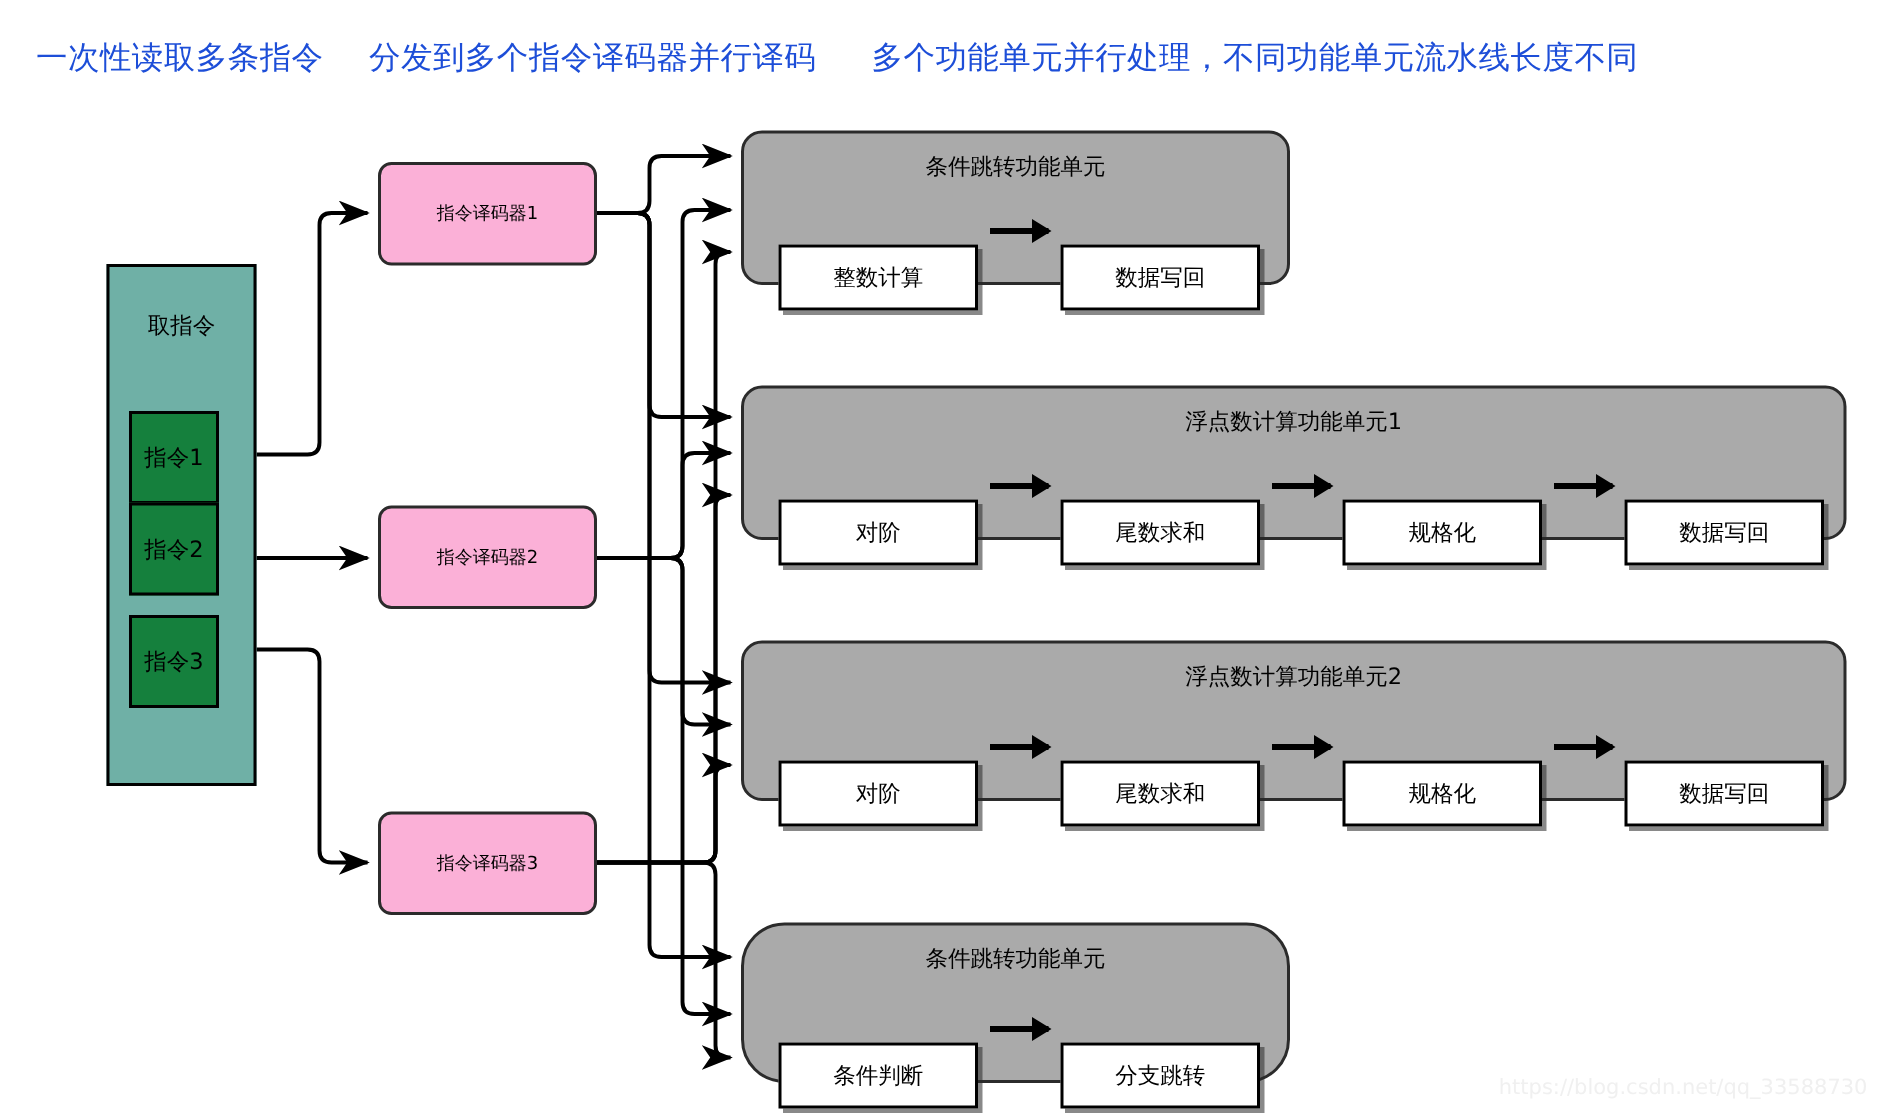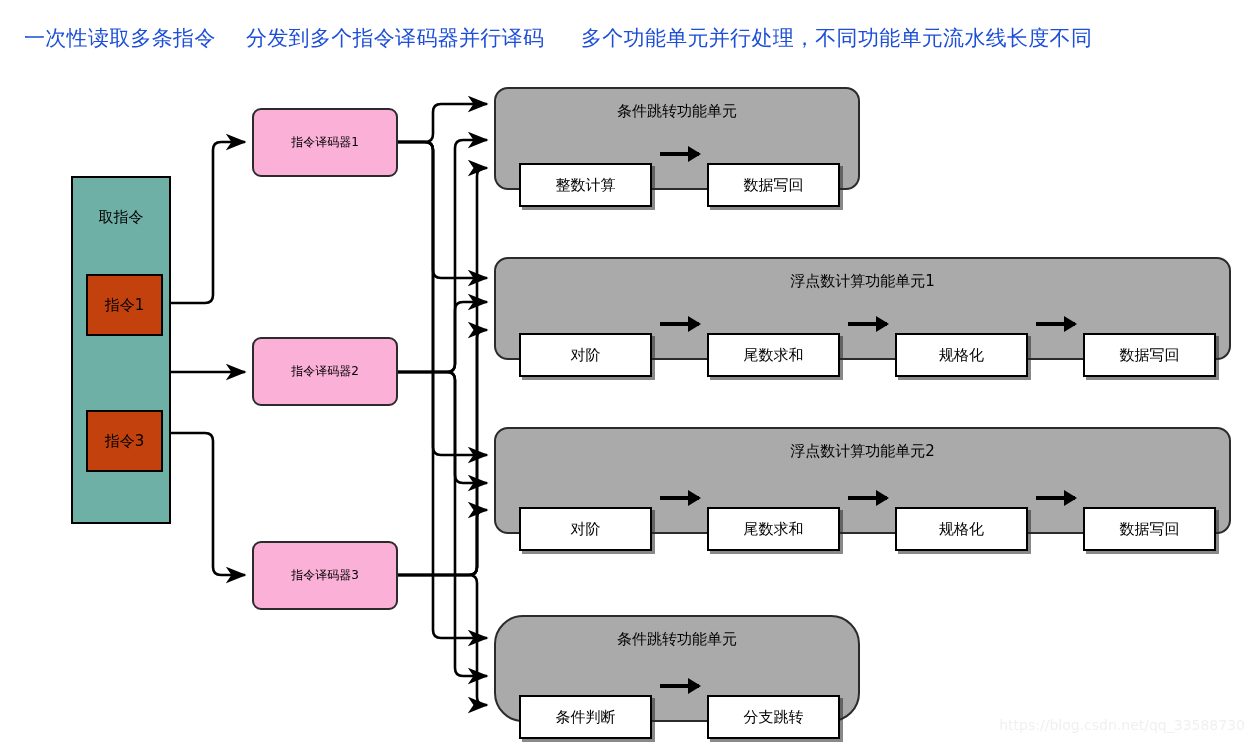--- a/index.html
+++ b/index.html
@@ -39,22 +39,22 @@
   #fetch-title {
     position: absolute;
     left: 0; top: 30px;
     width: 100%;
     text-align: center;
     font-size: 15px;
   }
   .instr-slot {
     position: absolute;
     left: 13px;
-    width: 77px; height: 62px;
-    background: #c2410c;
+    width: 60px; height: 62px;
+    background: #15803d;
     border: 2.5px solid #000;
     display: flex;
     align-items: center;
     justify-content: center;
     font-size: 15px;
   }
   #instr-0 { top: 96px; }
   #instr-1 { top: 157px; }
   #instr-2 { top: 232px; }
 
@@ -182,20 +182,21 @@
 
     <path d="M398,575 H469 Q477,575 477,567 V518 Q477,510 485,510 H487"></path>
 
     <path d="M398,575 H469 Q477,575 477,583 V697 Q477,705 485,705 H487"></path>
   </g>
 </svg>
 
 <div id="fetch-unit">
   <div id="fetch-title">取指令</div>
   <div class="instr-slot" id="instr-0">指令1</div>
+  <div class="instr-slot" id="instr-1">指令2</div>
   <div class="instr-slot" id="instr-2">指令3</div>
 </div>
 
 <div class="decoder" id="decoder-0">指令译码器1</div>
 <div class="decoder" id="decoder-1">指令译码器2</div>
 <div class="decoder" id="decoder-2">指令译码器3</div>
 
 <div class="func-unit" id="unit-0">
   <div class="func-title">条件跳转功能单元</div>
   <div class="stage" style="left:23px; top:43px; width:133px;">整数计算</div>

